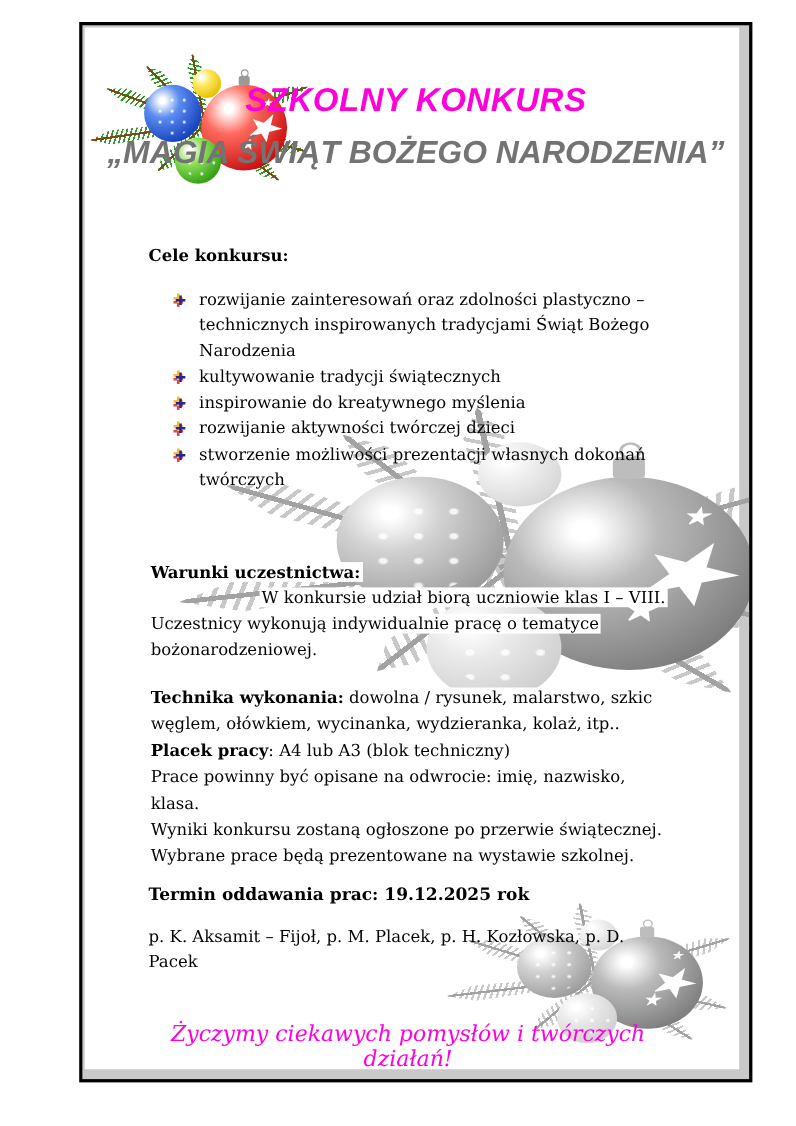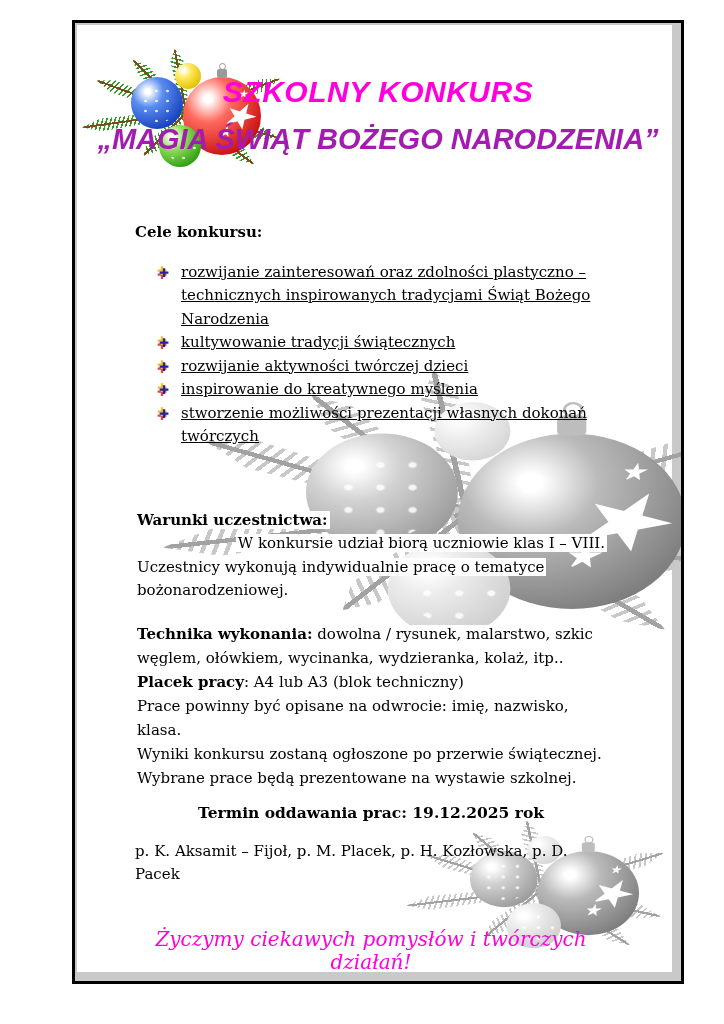--- a/index.html
+++ b/index.html
@@ -13,21 +13,21 @@
                    inset -9px -9px 0 #c9c9c9,
                    inset -7px -7px 0 #7b7b7b;
         overflow:hidden;margin-left:44px;}
 
   
   .hdr{position:absolute;left:0;top:0;width:100%;height:172px;}
   .title1{position:absolute;top:52px;left:0;right:0;text-align:center;z-index:3;
           font:italic 700 30px "Liberation Sans",sans-serif;color:#ff00dd;
           letter-spacing:.5px;}
   .title2{position:absolute;top:100px;left:0;right:0;text-align:center;z-index:3;
-          font:italic 700 29px "Liberation Sans",sans-serif;color:#a21caf;}
+          font:italic 700 29px "Liberation Sans",sans-serif;color:#737373;}
 
   
   .orn-slot{position:absolute;display:block;}
   .ornament{position:relative;width:200px;height:120px;
             --br:#2f9b23;--spine:#7c4a17;}
   .branch{position:absolute;height:16px;transform-origin:100% 50%;top:54px;
           clip-path:polygon(0 50%,18% 10%,100% 28%,100% 72%,18% 90%);
           background:linear-gradient(to bottom,transparent 44%,var(--spine) 44% 56%,transparent 56%),
                      repeating-linear-gradient(115deg,var(--br) 0 1.5px,rgba(0,0,0,0) 1.5px 4px);}
   .b1{width:105px;left:0;transform:rotate(-8deg);}
@@ -69,31 +69,31 @@
   .watermark{left:85px;top:352px;transform:scale(2.92,2.25);transform-origin:0 0;z-index:0;}
   .footer-orn{left:330px;top:800px;transform:scale(1.3,1.08);transform-origin:0 0;z-index:0;}
 
   
   .content{position:absolute;left:0;top:172px;width:100%;z-index:1;
            padding:0 74px 0 60px;box-sizing:border-box;
            font-size:15px;line-height:23.5px;}
   .h-bold{font-weight:700;}
   .sec-cele{margin-top:26px;}
   ul.goals{margin:16px 0 0 0;padding:0 0 0 24px;list-style:none;}
-  ul.goals li{position:relative;padding-left:22px;margin:0;text-decoration:underline;}
+  ul.goals li{position:relative;padding-left:22px;margin:0;}
   .blt{position:absolute;left:0;top:1px;width:16px;height:16px;display:block;
        font-size:12px;color:#24249c;
        text-shadow:-2px -2px 0 #f6c02d,-2px 2px 0 #e04848;}
   .blt::before{content:"✚";}
   .sec-warunki{margin-top:60px;}
   .sec-warunki p,.sec-tech p{margin:0;}
   .w-lines{margin-top:13px;text-align:right;}
   .sec-tech{margin-top:19px;line-height:24px;}
   .hl{background:#fff;padding:0 2px;-webkit-box-decoration-break:clone;box-decoration-break:clone;}
-  .sec-termin{margin-top:11px;font-weight:700;font-size:15.5px;text-align:center;}
+  .sec-termin{margin-top:11px;font-weight:700;font-size:15.5px;}
   .sec-przyjmuja{margin-top:14px;}
   .sec-przyjmuja p{margin:0;line-height:23px;}
   .closing1{margin-top:42px;text-align:center;color:#ff00dd;
             font-style:italic;font-weight:400;font-size:20px;}
   .closing2{margin-top:21px;text-align:center;color:#ff00dd;
             font-style:italic;font-weight:700;font-size:13px;position:relative;z-index:2;
             padding-right:120px;}
 </style>
 </head>
 <body>
@@ -192,24 +192,24 @@
       <p class="h-bold" style="margin:0">Cele konkursu:</p>
       <ul class="goals">
         <li>
           <span class="blt"></span>
           <span>rozwijanie zainteresowań oraz zdolności plastyczno –technicznych inspirowanych tradycjami Świąt Bożego Narodzenia</span></li>
         <li>
           <span class="blt"></span>
           <span>kultywowanie tradycji świątecznych</span></li>
         <li>
           <span class="blt"></span>
+          <span>inspirowanie do kreatywnego myślenia</span></li>
+        <li>
+          <span class="blt"></span>
           <span>rozwijanie aktywności twórczej dzieci</span></li>
-        <li>
-          <span class="blt"></span>
-          <span>inspirowanie do kreatywnego myślenia</span></li>
         <li>
           <span class="blt"></span>
           <span>stworzenie możliwości prezentacji własnych dokonań twórczych</span></li>
       </ul>
     </div>
 
     <div class="sec-warunki">
       <p><span class="hl h-bold">Warunki uczestnictwa:</span></p>
       <p class="w-lines"><span class="hl">W konkursie udział biorą uczniowie klas I – VIII.</span></p>
       <p><span class="hl">Uczestnicy wykonują indywidualnie pracę o tematyce bożonarodzeniowej.</span></p>

